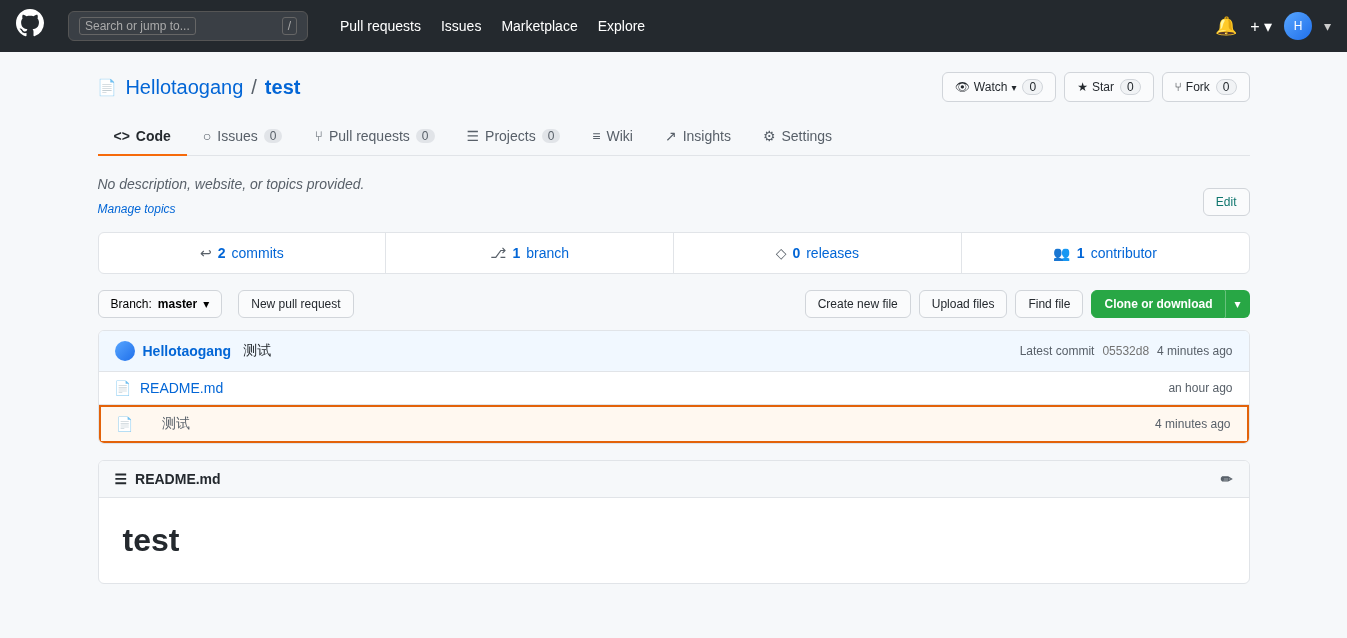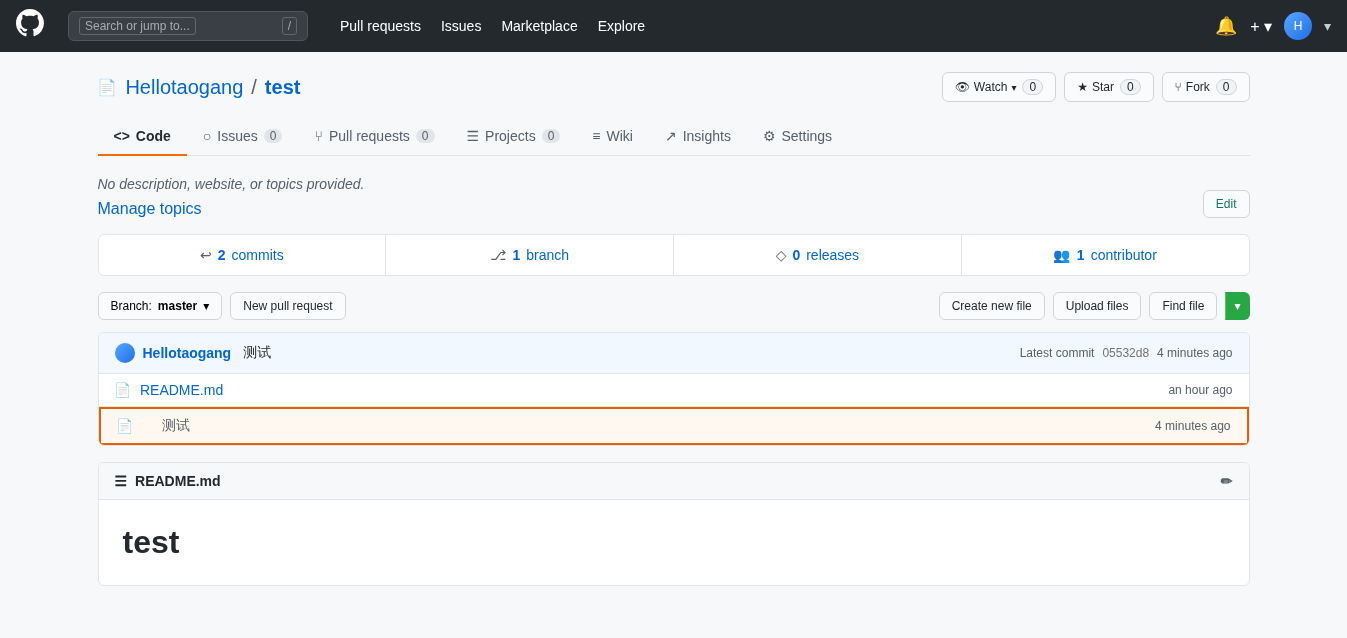--- a/index.html
+++ b/index.html
@@ -32,31 +32,31 @@
     .action-count { background: #f1f3f5; border: 1px solid #d1d5da; border-radius: 10px; padding: 0 6px; font-size: 12px; margin-left: 2px; }
 
     
     .repo-tabs { display: flex; border-bottom: 1px solid #e1e4e8; margin-bottom: 20px; gap: 0; }
     .tab-item { display: flex; align-items: center; gap: 6px; padding: 10px 16px; font-size: 14px; cursor: pointer; color: #586069; text-decoration: none; border-bottom: 2px solid transparent; margin-bottom: -1px; }
     .tab-item.active { color: #24292e; border-bottom: 2px solid #f66a0a; font-weight: 600; }
     .tab-badge { background: #e1e4e8; border-radius: 10px; padding: 0 6px; font-size: 12px; }
 
     
     .repo-description { color: #586069; font-style: italic; font-size: 14px; margin-bottom: 8px; }
-    .manage-topics { color: #0366d6; font-size: 16px; cursor: pointer; }
+    .manage-topics { color: #0366d6; font-size: 12px; cursor: pointer; font-style: italic; }
 
     
     .stats-bar { display: flex; border: 1px solid #e1e4e8; border-radius: 6px; background: white; margin: 16px 0; }
     .stat-item { flex: 1; display: flex; align-items: center; justify-content: center; gap: 6px; padding: 12px; border-right: 1px solid #e1e4e8; font-size: 14px; cursor: pointer; color: #0366d6; }
     .stat-item:last-child { border-right: none; }
     .stat-icon { color: #586069; }
 
     
     .action-bar { display: flex; align-items: center; justify-content: space-between; margin-bottom: 12px; }
-    .action-bar-left { display: flex; gap: 8px; }
+    .action-bar-left { display: flex; gap: 16px; }
     .branch-btn { display: flex; align-items: center; gap: 6px; padding: 6px 12px; border: 1px solid #d1d5da; border-radius: 6px; background: #fafbfc; font-size: 12px; cursor: pointer; }
     .action-bar-right { display: flex; gap: 8px; }
     .file-btn { padding: 6px 12px; border: 1px solid #d1d5da; border-radius: 6px; background: #fafbfc; font-size: 12px; cursor: pointer; color: #24292e; }
     .clone-btn { display: flex; align-items: center; gap: 0; }
     .clone-main { padding: 6px 12px; border: 1px solid #28a745; border-radius: 6px 0 0 6px; background: #28a745; font-size: 12px; cursor: pointer; color: white; font-weight: 600; }
     .clone-arrow { padding: 6px 8px; border: 1px solid #28a745; border-left: 1px solid rgba(255,255,255,0.3); border-radius: 0 6px 6px 0; background: #28a745; font-size: 12px; cursor: pointer; color: white; }
 
     
     .file-table { border: 1px solid #e1e4e8; border-radius: 6px; background: white; margin-bottom: 16px; overflow: hidden; }
     .commit-row { display: flex; align-items: center; justify-content: space-between; background: #f1f8ff; padding: 10px 16px; border-bottom: 1px solid #e1e4e8; font-size: 14px; }
@@ -217,20 +217,21 @@
         <strong>master</strong>
         <span>▾</span>
       </button>
       <button class="file-btn">New pull request</button>
     </div>
     <div class="action-bar-right">
       <button class="file-btn">Create new file</button>
       <button class="file-btn">Upload files</button>
       <button class="file-btn">Find file</button>
       <div class="clone-btn">
+        <button class="clone-main">Clone or download</button>
         <button class="clone-arrow">▾</button>
       </div>
     </div>
   </div>
 
   <div class="file-table">
 
     <div class="commit-row">
       <div class="commit-row-left">
         <span class="commit-avatar" style="background: linear-gradient(135deg, #58a6ff, #1f6feb);"></span>

